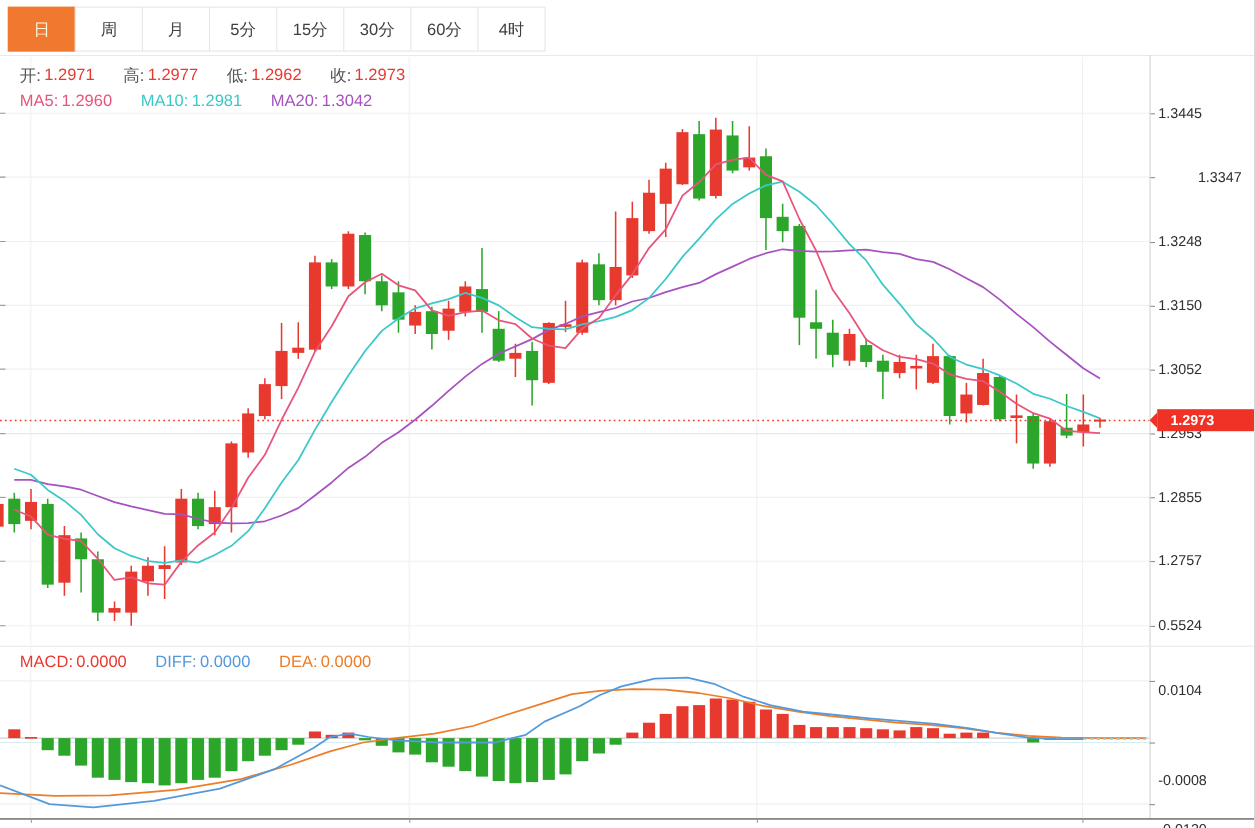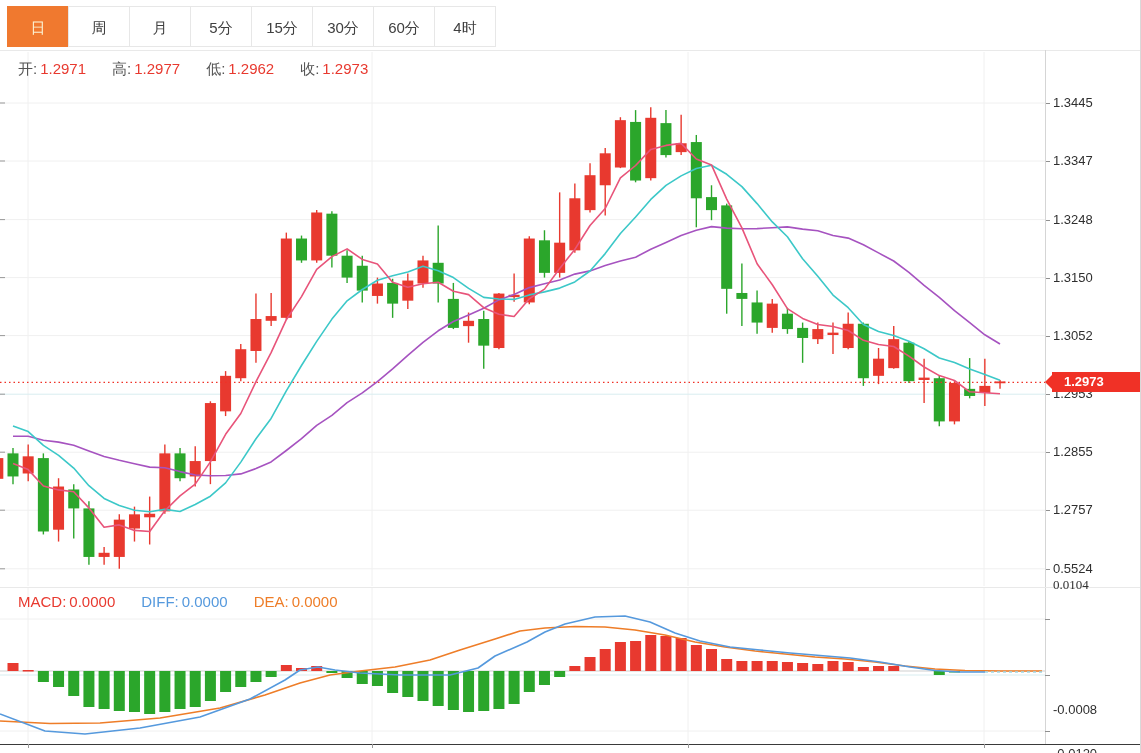--- a/index.html
+++ b/index.html
@@ -67,20 +67,34 @@
     <span class="grp">
         <span class="lbl">低:</span>
         <span class="val-up" style="color: rgb(232, 57, 47);">1.2962</span>
       </span>
     <span class="grp">
         <span class="lbl">收:</span>
         <span class="val-up" style="color: rgb(232, 57, 47);">1.2973</span>
       </span>
   </div>
 
+  <div class="legend" style="left:18px;top:83px">
+    <span class="grp ma5">
+        <span style="color: rgb(232, 84, 122);">MA5:</span>
+        <span style="color: rgb(232, 84, 122);">1.2960</span>
+      </span>
+    <span class="grp ma10">
+        <span style="color: rgb(60, 200, 200);">MA10:</span>
+        <span style="color: rgb(60, 200, 200);">1.2981</span>
+      </span>
+    <span class="grp ma20">
+        <span style="color: rgb(166, 83, 192);">MA20:</span>
+        <span style="color: rgb(166, 83, 192);">1.3042</span>
+      </span>
+  </div>
 
   <svg id="main-svg" width="1045" height="537" viewBox="0 50 1045 537" style="top: 50px;">
       <line x1="28" y1="52" x2="28" y2="586" stroke="#f0f0f0" stroke-width="1"></line>
       <line x1="372" y1="52" x2="372" y2="586" stroke="#f0f0f0" stroke-width="1"></line>
       <line x1="688" y1="52" x2="688" y2="586" stroke="#f0f0f0" stroke-width="1"></line>
       <line x1="984" y1="52" x2="984" y2="586" stroke="#f0f0f0" stroke-width="1"></line>
       <line x1="0" y1="103.0" x2="1045" y2="103.0" stroke="#f0f0f0" stroke-width="1"></line>
       <line x1="0" y1="103.0" x2="5" y2="103.0" stroke="#999" stroke-width="1"></line>
       <line x1="0" y1="161.0" x2="1045" y2="161.0" stroke="#f0f0f0" stroke-width="1"></line>
       <line x1="0" y1="161.0" x2="5" y2="161.0" stroke="#999" stroke-width="1"></line>
@@ -234,21 +248,21 @@
       <rect x="994.525" y="381.446938775511" width="11" height="1.8" fill="#e8392f"></rect>
       <line x1="0" y1="382.346938775511" x2="1045" y2="382.346938775511" stroke="#f03126" stroke-width="1.4" stroke-dasharray="1.5,3"></line>
       <path d="M13.0 436.2 L28.2 436.3 L43.4 440.2 L58.6 442.1 L73.7 445.2 L88.9 450.9 L104.1 456.5 L119.3 460.3 L134.5 463.7 L149.7 467.1 L164.8 467.7 L180.0 471.6 L195.2 475.0 L210.4 475.8 L225.6 475.5 L240.8 473.9 L256.0 468.6 L271.1 461.9 L286.3 450.5 L301.5 438.6 L316.7 425.4 L331.9 415.3 L347.1 402.6 L362.3 392.9 L377.4 381.6 L392.6 368.9 L407.8 355.3 L423.0 342.4 L438.2 330.8 L453.4 321.5 L468.6 314.9 L483.7 308.3 L498.9 299.9 L514.1 294.5 L529.3 287.6 L544.5 283.8 L559.7 280.0 L574.8 274.1 L590.0 270.9 L605.2 265.6 L620.4 261.0 L635.6 257.2 L650.8 249.2 L666.0 242.4 L681.1 235.4 L696.3 230.2 L711.5 226.6 L726.7 228.1 L741.9 228.8 L757.1 228.6 L772.3 227.7 L787.4 226.9 L802.6 229.1 L817.8 230.8 L833.0 235.5 L848.2 238.1 L863.4 244.8 L878.5 252.9 L893.7 261.0 L908.9 272.4 L924.1 285.3 L939.3 297.4 L954.5 310.6 L969.7 322.7 L984.8 334.8 L1000.0 344.0" fill="none" stroke="#a653c0" stroke-width="1.6" stroke-linejoin="round"></path>
       <path d="M13.0 426.1 L28.2 431.6 L43.4 445.4 L58.6 455.4 L73.7 468.1 L88.9 485.7 L104.1 498.4 L119.3 505.4 L134.5 510.2 L149.7 511.7 L164.8 509.4 L180.0 511.5 L195.2 504.5 L210.4 496.2 L225.6 482.9 L240.8 462.1 L256.0 438.7 L271.1 418.4 L286.3 390.8 L301.5 365.5 L316.7 341.4 L331.9 319.1 L347.1 300.8 L362.3 289.5 L377.4 280.3 L392.6 275.8 L407.8 271.9 L423.0 266.3 L438.2 270.8 L453.4 277.6 L468.6 288.4 L483.7 297.4 L498.9 299.0 L514.1 299.4 L529.3 294.9 L544.5 291.9 L559.7 288.1 L574.8 281.9 L590.0 271.0 L605.2 253.6 L620.4 233.5 L635.6 217.0 L650.8 199.4 L666.0 185.4 L681.1 175.9 L696.3 168.5 L711.5 165.2 L726.7 174.3 L741.9 186.6 L757.1 203.6 L772.3 221.9 L787.4 236.8 L802.6 258.8 L817.8 276.2 L833.0 295.1 L848.2 307.7 L863.4 324.5 L878.5 331.4 L893.7 335.5 L908.9 341.3 L924.1 348.7 L939.3 358.0 L954.5 362.5 L969.7 369.1 L984.8 374.5 L1000.0 380.3" fill="none" stroke="#3cc8c8" stroke-width="1.6" stroke-linejoin="round"></path>
       <path d="M13.0 463.4 L28.2 469.6 L43.4 486.0 L58.6 489.9 L73.7 491.8 L88.9 507.9 L104.1 527.2 L119.3 524.9 L134.5 530.4 L149.7 531.5 L164.8 510.8 L180.0 495.9 L195.2 484.1 L210.4 461.9 L225.6 434.3 L240.8 413.5 L256.0 381.6 L271.1 352.6 L286.3 319.7 L301.5 296.6 L316.7 269.3 L331.9 256.6 L347.1 248.9 L362.3 259.4 L377.4 264.0 L392.6 282.2 L407.8 287.2 L423.0 283.7 L438.2 282.3 L453.4 291.2 L468.6 294.6 L483.7 307.7 L498.9 314.3 L514.1 316.5 L529.3 298.7 L544.5 289.1 L559.7 268.5 L574.8 249.4 L590.0 225.5 L605.2 208.5 L620.4 177.9 L635.6 165.5 L650.8 149.4 L666.0 145.4 L681.1 143.4 L696.3 159.0 L711.5 164.9 L726.7 199.1 L741.9 227.9 L757.1 263.7 L772.3 284.8 L787.4 308.6 L802.6 318.4 L817.8 324.5 L833.0 326.5 L848.2 330.5 L863.4 340.3 L878.5 344.5 L893.7 346.5 L908.9 356.2 L924.1 367.0 L939.3 375.6 L954.5 380.5 L969.7 391.8 L984.8 392.8 L1000.0 393.7" fill="none" stroke="#e8547a" stroke-width="1.6" stroke-linejoin="round"></path>
     </svg>
 
   <div id="price-axis">
       <div class="axis-label" style="top: 96px;">1.3445</div>
       <div class="tick" style="top: 103px;"></div>
-      <div class="axis-label" style="top: 154px;">1.3347</div>
+      <div class="axis-label" style="top: 154px; margin-left: 36px;">1.3347</div>
       <div class="tick" style="top: 161px;"></div>
       <div class="axis-label" style="top: 213px;">1.3248</div>
       <div class="tick" style="top: 220px;"></div>
       <div class="axis-label" style="top: 271px;">1.3150</div>
       <div class="tick" style="top: 278px;"></div>
       <div class="axis-label" style="top: 329px;">1.3052</div>
       <div class="tick" style="top: 336px;"></div>
       <div class="axis-label" style="top: 387px;">1.2953</div>
       <div class="tick" style="top: 394px;"></div>
       <div class="axis-label" style="top: 445px;">1.2855</div>
@@ -350,21 +364,21 @@
       <rect x="857.86" y="667" width="11" height="4" fill="#e8392f"></rect>
       <rect x="873.0450000000001" y="666" width="11" height="5" fill="#e8392f"></rect>
       <rect x="888.23" y="666" width="11" height="5" fill="#e8392f"></rect>
       <rect x="933.7850000000001" y="671" width="11" height="4" fill="#2ba62b"></rect>
       <rect x="948.97" y="671" width="11" height="1.5" fill="#2ba62b"></rect>
       <path d="M0.0 721.0 L50.0 723.5 L100.0 723.0 L160.0 718.0 L220.0 708.0 L265.0 695.0 L300.0 683.0 L330.0 675.0 L360.0 671.0 L395.0 667.0 L430.0 660.0 L460.0 650.0 L495.0 639.0 L520.0 631.0 L545.0 628.0 L575.0 626.5 L605.0 627.0 L635.0 630.0 L665.0 635.0 L695.0 642.0 L725.0 647.0 L755.0 651.0 L785.0 654.0 L815.0 657.0 L845.0 659.0 L875.0 662.0 L905.0 666.0 L935.0 669.0 L965.0 670.5 L1000.0 671.0 L1042.0 671.0" fill="none" stroke="#ee7d28" stroke-width="1.6" stroke-linejoin="round"></path>
       <path d="M0.0 714.0 L45.0 731.0 L85.0 734.0 L140.0 728.0 L200.0 717.0 L250.0 699.0 L285.0 680.0 L300.0 670.0 L318.0 667.0 L335.0 670.0 L360.0 673.0 L400.0 675.0 L450.0 675.0 L478.0 668.0 L495.0 656.0 L527.0 642.0 L545.0 632.0 L565.0 624.0 L595.0 617.0 L625.0 616.0 L650.0 622.0 L675.0 633.0 L700.0 641.0 L730.0 647.0 L760.0 650.0 L790.0 653.0 L820.0 655.5 L850.0 658.0 L880.0 662.0 L910.0 667.0 L935.0 670.5 L960.0 672.0 L985.0 672.0" fill="none" stroke="#5599dd" stroke-width="1.6" stroke-linejoin="round"></path>
       <path d="M985.0 672.0 L1042.0 672.0" fill="none" stroke="#9fd8e6" stroke-width="1.6" stroke-dasharray="3,3"></path>
     </svg>
   <div id="macd-axis">
-      <div class="axis-label" style="top: 578px; font-family: Liberation Serif, serif;">0.0104</div>
+      <div class="axis-label" style="top: 621px;">0.0104</div>
       <div class="tick" style="top: 619px;"></div>
       <div class="axis-label" style="top: 703px;">-0.0008</div>
       <div class="tick" style="top: 675px;"></div>
       <div class="axis-label" style="top: 724px; margin-top: 23px;">-0.0120</div>
       <div class="tick" style="top: 731px;"></div>
     </div>
 
   <div class="darkline" style="top:744px"></div>
   <div id="bottom-ticks">
       <div class="btick" style="left: 28px;"></div>

